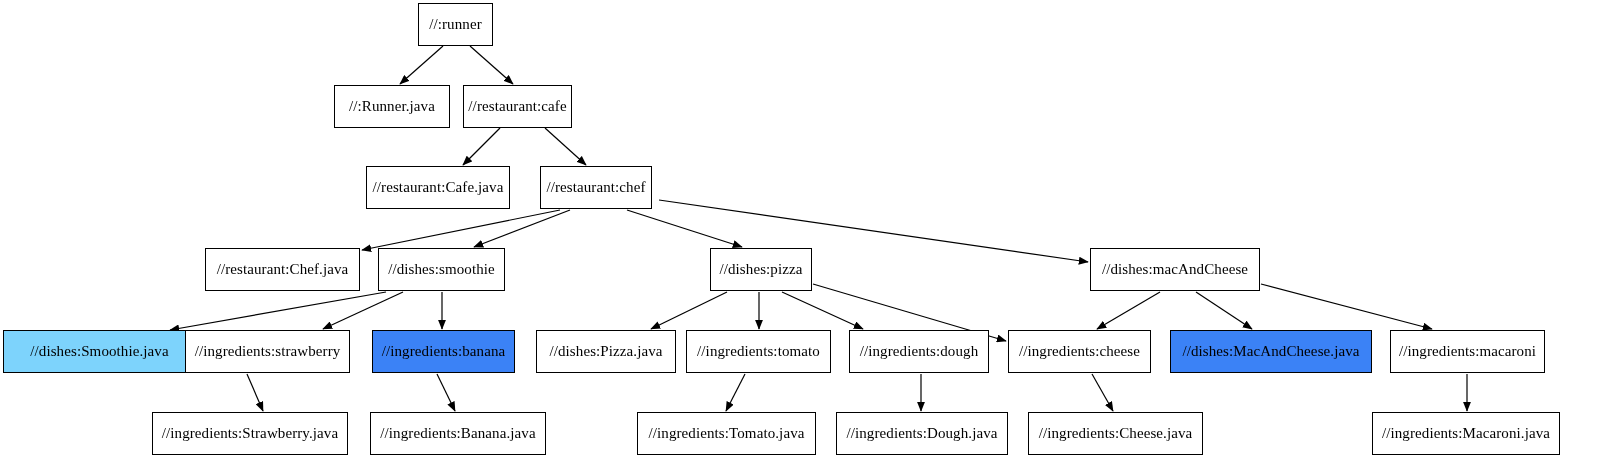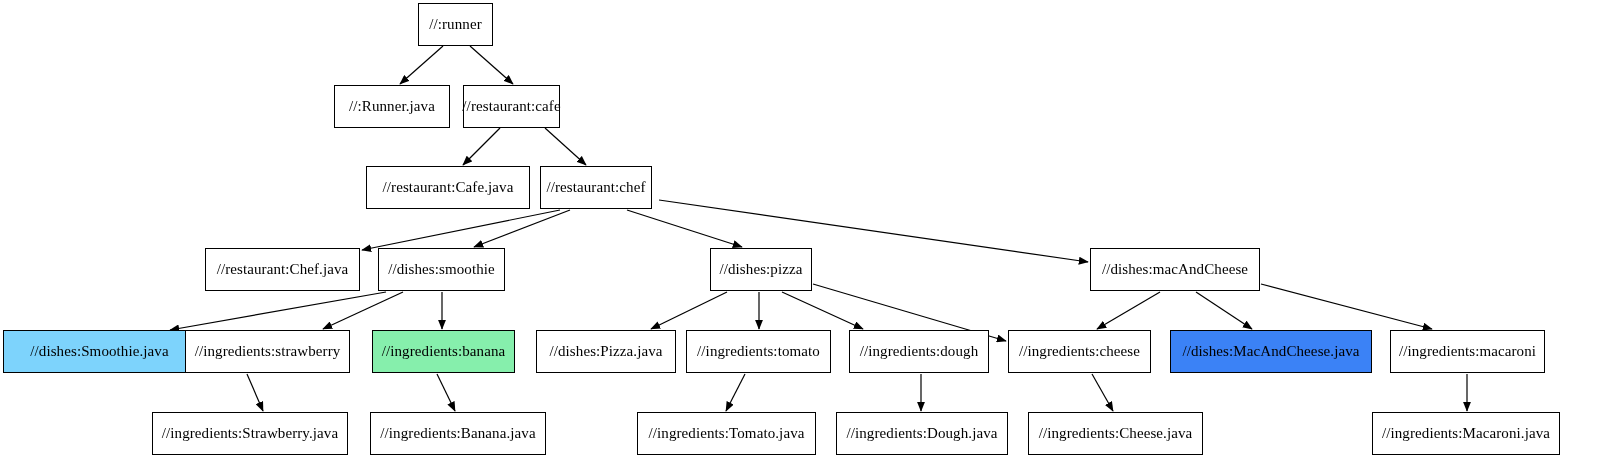--- a/index.html
+++ b/index.html
@@ -75,24 +75,24 @@
         <line x1="1467" y1="374" x2="1467" y2="411" stroke="#000000" stroke-width="1.2" marker-end="url(#arrowhead)"></line>
       </g>
   </svg>
   <div id="node-group">
       <div class="graph-node" style="left: 418px; top: 3px; width: 75px; height: 43px; background: rgb(255, 255, 255); border-color: rgb(0, 0, 0);">
         <span>//:runner</span>
       </div>
       <div class="graph-node" style="left: 334px; top: 85px; width: 116px; height: 43px; background: rgb(255, 255, 255); border-color: rgb(0, 0, 0);">
         <span>//:Runner.java</span>
       </div>
-      <div class="graph-node" style="left: 463px; top: 85px; width: 97px; height: 43px; background: rgb(255, 255, 255); border-color: rgb(0, 0, 0);">
+      <div class="graph-node" style="left: 463px; top: 85px; width: 109px; height: 43px; background: rgb(255, 255, 255); border-color: rgb(0, 0, 0);">
         <span>//restaurant:cafe</span>
       </div>
-      <div class="graph-node" style="left: 366px; top: 166px; width: 164px; height: 43px; background: rgb(255, 255, 255); border-color: rgb(0, 0, 0);">
+      <div class="graph-node" style="left: 366px; top: 166px; width: 144px; height: 43px; background: rgb(255, 255, 255); border-color: rgb(0, 0, 0);">
         <span>//restaurant:Cafe.java</span>
       </div>
       <div class="graph-node" style="left: 540px; top: 166px; width: 112px; height: 43px; background: rgb(255, 255, 255); border-color: rgb(0, 0, 0);">
         <span>//restaurant:chef</span>
       </div>
       <div class="graph-node" style="left: 205px; top: 248px; width: 155px; height: 43px; background: rgb(255, 255, 255); border-color: rgb(0, 0, 0);">
         <span>//restaurant:Chef.java</span>
       </div>
       <div class="graph-node" style="left: 378px; top: 248px; width: 127px; height: 43px; background: rgb(255, 255, 255); border-color: rgb(0, 0, 0);">
         <span>//dishes:smoothie</span>
@@ -102,21 +102,21 @@
       </div>
       <div class="graph-node" style="left: 1090px; top: 248px; width: 170px; height: 43px; background: rgb(255, 255, 255); border-color: rgb(0, 0, 0);">
         <span>//dishes:macAndCheese</span>
       </div>
       <div class="graph-node" style="left: 3px; top: 330px; width: 193px; height: 43px; background: #7dd3fc; border-color: rgb(0, 0, 0);">
         <span>//dishes:Smoothie.java</span>
       </div>
       <div class="graph-node" style="left: 185px; top: 330px; width: 165px; height: 43px; background: rgb(255, 255, 255); border-color: rgb(0, 0, 0);">
         <span>//ingredients:strawberry</span>
       </div>
-      <div class="graph-node" style="left: 372px; top: 330px; width: 143px; height: 43px; background: #86efac; border-color: rgb(0, 0, 0);">
+      <div class="graph-node" style="left: 372px; top: 330px; width: 143px; height: 43px; background: #3b82f6; border-color: rgb(0, 0, 0);">
         <span>//ingredients:banana</span>
       </div>
       <div class="graph-node" style="left: 536px; top: 330px; width: 140px; height: 43px; background: rgb(255, 255, 255); border-color: rgb(0, 0, 0);">
         <span>//dishes:Pizza.java</span>
       </div>
       <div class="graph-node" style="left: 686px; top: 330px; width: 145px; height: 43px; background: rgb(255, 255, 255); border-color: rgb(0, 0, 0);">
         <span>//ingredients:tomato</span>
       </div>
       <div class="graph-node" style="left: 849px; top: 330px; width: 140px; height: 43px; background: rgb(255, 255, 255); border-color: rgb(0, 0, 0);">
         <span>//ingredients:dough</span>

